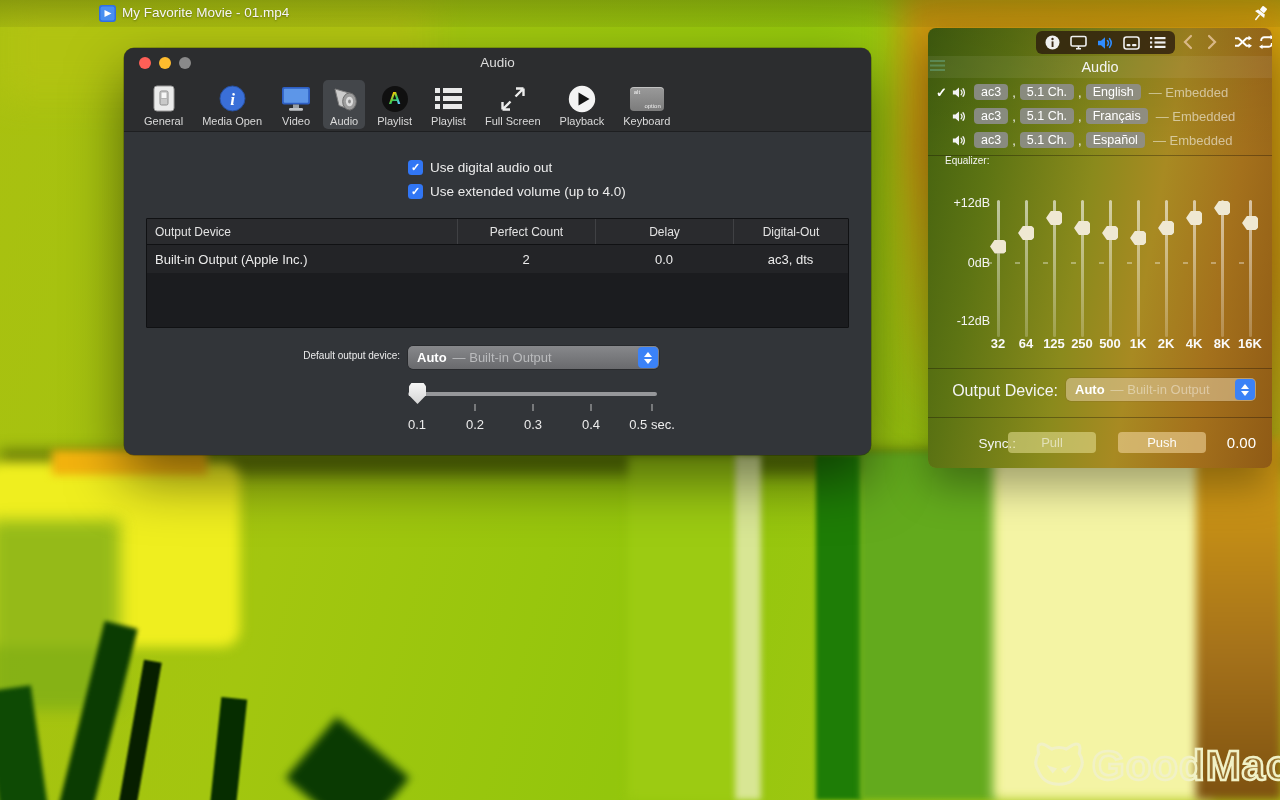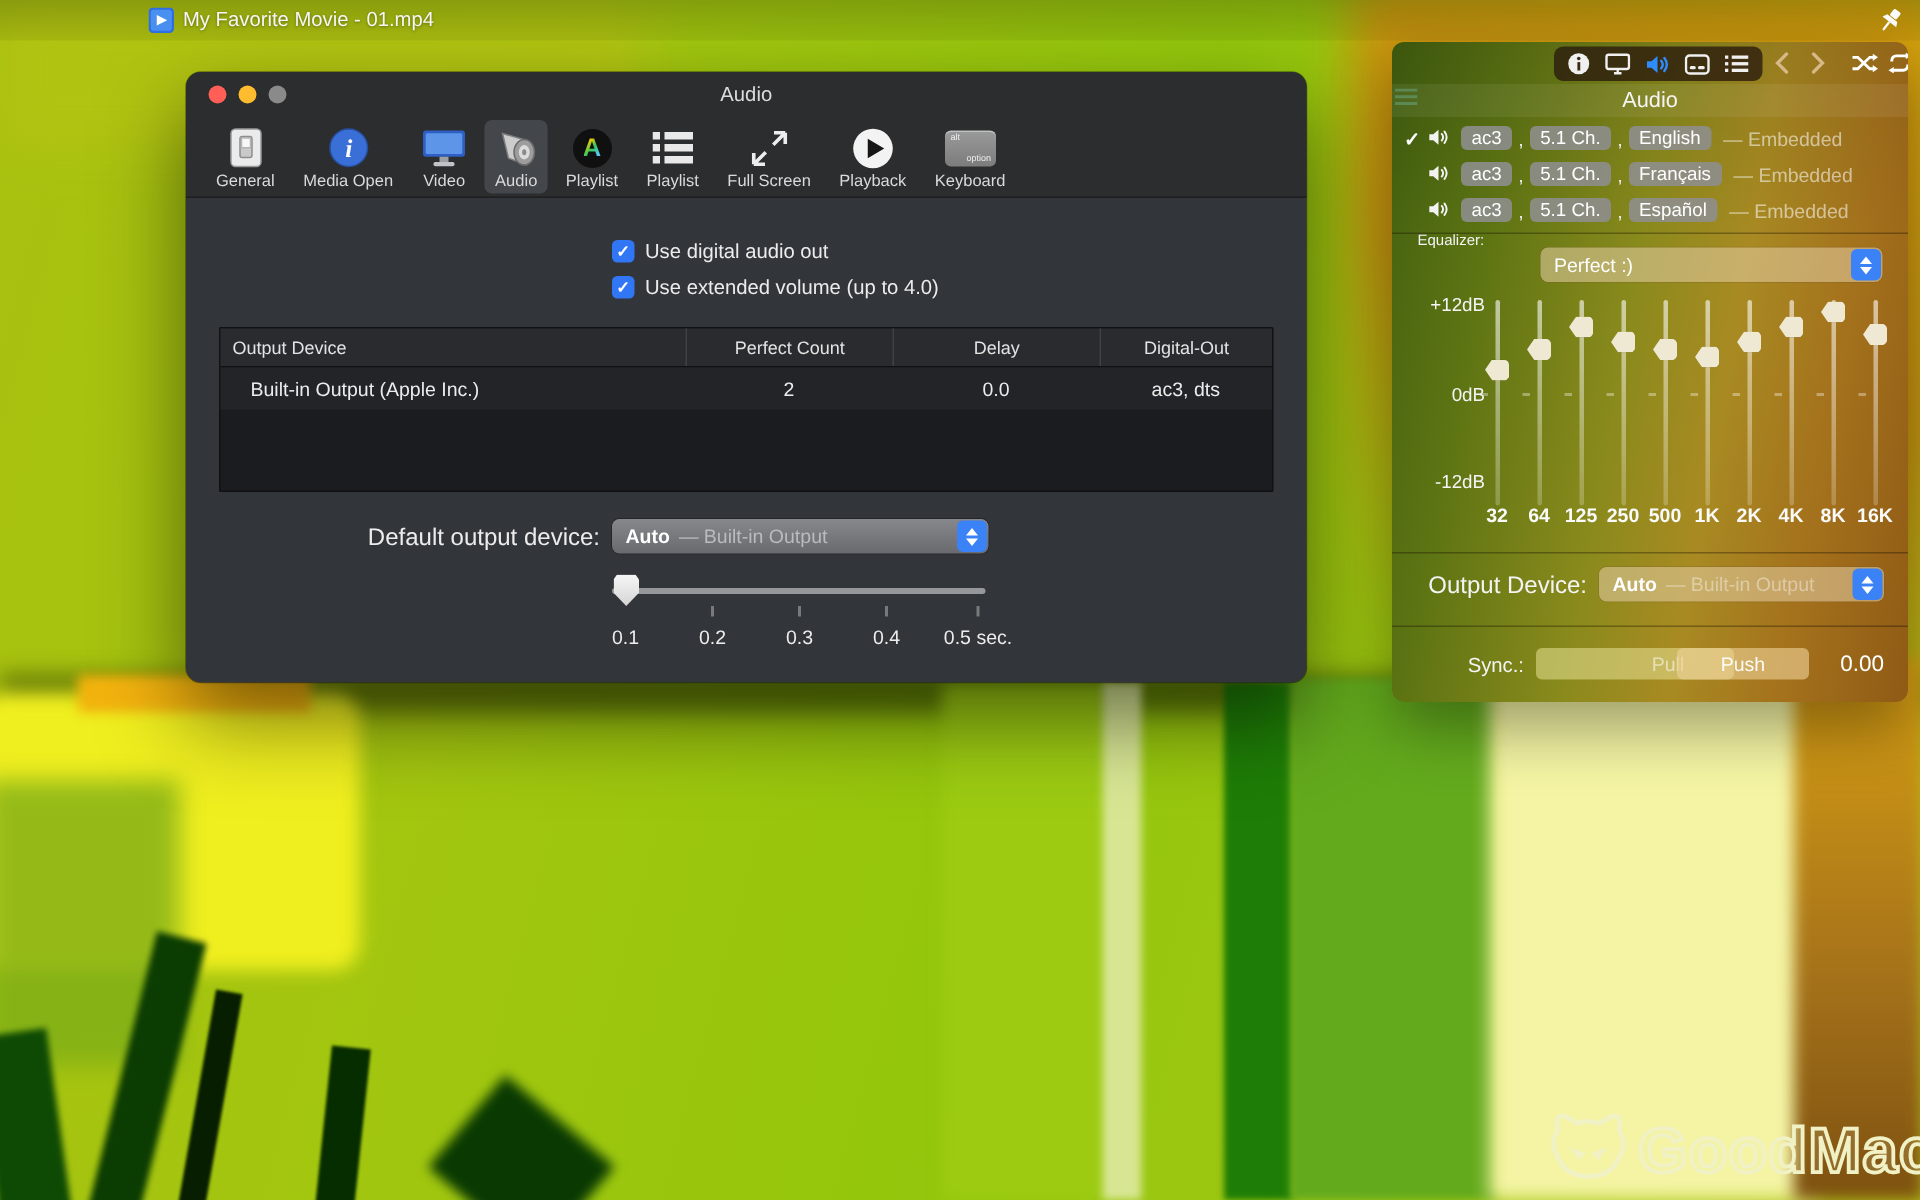--- a/index.html
+++ b/index.html
@@ -64,22 +64,22 @@
   .cb-label{font-size:13.5px;color:#ececec;}
   .device-table{position:absolute;left:22px;top:85px;width:703px;height:110px;border:1px solid #101113;
     border-radius:1px;box-sizing:border-box;background:#1b1c1f;}
   .dt-header{display:grid;grid-template-columns:310px 138px 138px 115px;height:25px;background:#2a2b2e;
     border-bottom:1px solid #101113;align-items:center;}
   .dt-header .dt-cell{font-size:12px;color:#e3e3e3;text-align:center;border-left:1px solid #404144;height:100%;
     display:flex;align-items:center;justify-content:center;box-sizing:border-box;}
   .dt-header .dt-cell:first-child{border-left:none;justify-content:flex-start;padding-left:8px;}
   .dt-row{display:grid;grid-template-columns:310px 138px 138px 115px;height:28px;background:#232427;align-items:center;}
   .dt-row .dt-cell{font-size:13px;color:#ececec;text-align:center;}
-  .dt-row .dt-cell:first-child{text-align:left;padding-left:20px;}
-  .form-label{position:absolute;left:0;width:276px;text-align:right;font-size:16px;color:#ececec;}
+  .dt-row .dt-cell:first-child{text-align:left;padding-left:8px;}
+  .form-label{position:absolute;left:0;width:276px;text-align:right;font-size:10px;color:#ececec;}
   .dropdown{position:absolute;height:23px;border-radius:5px;display:flex;align-items:center;padding-left:9px;box-sizing:border-box;}
   .main-dd{left:284px;top:213px;width:251px;background:linear-gradient(#87888b,#696a6d);box-shadow:0 0 0 .5px rgba(0,0,0,.4);}
   .dd-value{font-size:13px;font-weight:700;color:#fff;margin-right:6px;white-space:nowrap;}
   .dd-suffix{font-size:13px;color:#babbbd;white-space:nowrap;}
   .stepper{position:absolute;right:1px;top:1px;bottom:1px;width:20px;background:#3b82f7;border-radius:4px;
     display:flex;flex-direction:column;align-items:center;justify-content:center;gap:2px;}
   .tri-up{width:0;height:0;border-left:4px solid transparent;border-right:4px solid transparent;border-bottom:5px solid #fff;}
   .tri-down{width:0;height:0;border-left:4px solid transparent;border-right:4px solid transparent;border-top:5px solid #fff;}
   .slider-track{position:absolute;left:284px;top:259px;width:249px;height:4px;border-radius:2px;background:#96979a;}
   .slider-thumb{position:absolute;left:285px;top:250px;width:17px;height:21px;background:linear-gradient(#f6f6f6,#d5d5d5);
@@ -118,21 +118,21 @@
   .eq-zero{position:absolute;width:5px;height:2px;background:rgba(255,255,255,.35);}
   .eq-thumb{position:absolute;width:16px;height:14px;background:#efe8d2;border-radius:3px;
     clip-path:polygon(30% 0%,88% 0%,100% 14%,100% 86%,88% 100%,30% 100%,0% 50%);
     box-shadow:0 1px 2px rgba(0,0,0,.35);}
   .eq-freq{position:absolute;top:308px;width:34px;text-align:center;font-size:13px;font-weight:600;color:#fafafa;}
   .od-label{position:absolute;left:0;width:130px;text-align:right;top:354px;font-size:16px;color:#f4f4f4;}
   .od-dd{left:138px;top:350px;width:190px;}
   .sync-label{position:absolute;left:0;width:88px;text-align:right;top:408px;font-size:13.5px;color:#f4f4f4;}
   .sync-btn{position:absolute;top:404px;width:88px;height:21px;border-radius:4px;font-size:13px;
     display:flex;align-items:center;justify-content:center;}
-  .sync-pull{left:96px;background:rgba(232,226,150,.55);color:rgba(255,255,255,.55);padding-left:44px;}
+  .sync-pull{left:80px;background:rgba(232,226,150,.55);color:rgba(255,255,255,.55);}
   .sync-push{left:190px;background:rgba(238,208,150,.62);color:rgba(255,255,255,.95);}
   .sync-value{position:absolute;left:282px;width:46px;text-align:right;top:406px;font-size:15px;color:#fff;}
 
   
   .watermark{position:absolute;left:1030px;top:738px;display:flex;align-items:center;gap:4px;}
   .wm-text{font-size:42px;font-weight:700;letter-spacing:1px;color:rgba(243,243,196,.14);
     -webkit-text-stroke:2.5px #f1f1c6;font-family:"Liberation Sans",sans-serif;}
 </style>
 </head>
 <body>
@@ -448,27 +448,20 @@
             <span class="trk-comma">,</span>
             <span class="badge">5.1 Ch.</span>
             <span class="trk-comma">,</span>
             <span class="badge">Español</span>
             <span class="trk-origin">— Embedded</span>
           </span>
         </div>
       </div>
     <div class="panel-divider" style="top:127px;"></div>
     <span class="eq-label">Equalizer:</span>
-    <div class="dropdown panel-dd eq-dd">
-      <span class="dd-value" style="font-weight:400;">Perfect :)</span>
-      <span class="stepper">
-          <i class="tri-up"></i>
-          <i class="tri-down"></i>
-        </span>
-    </div>
     <div id="eqArea">
         <div class="db-label" style="top: 168px;">+12dB</div>
         <div class="db-label" style="top: 228px;">0dB</div>
         <div class="db-label" style="top: 286px;">-12dB</div>
         <div class="eq-track" style="left: 68.5px;"></div>
         <div class="eq-zero" style="left: 59px; top: 234px;"></div>
         <div class="eq-thumb" style="left: 62px; top: 211.5px;"></div>
         <div class="eq-freq" style="left: 53px;">32</div>
         <div class="eq-track" style="left: 96.5px;"></div>
         <div class="eq-zero" style="left: 87px; top: 234px;"></div>

